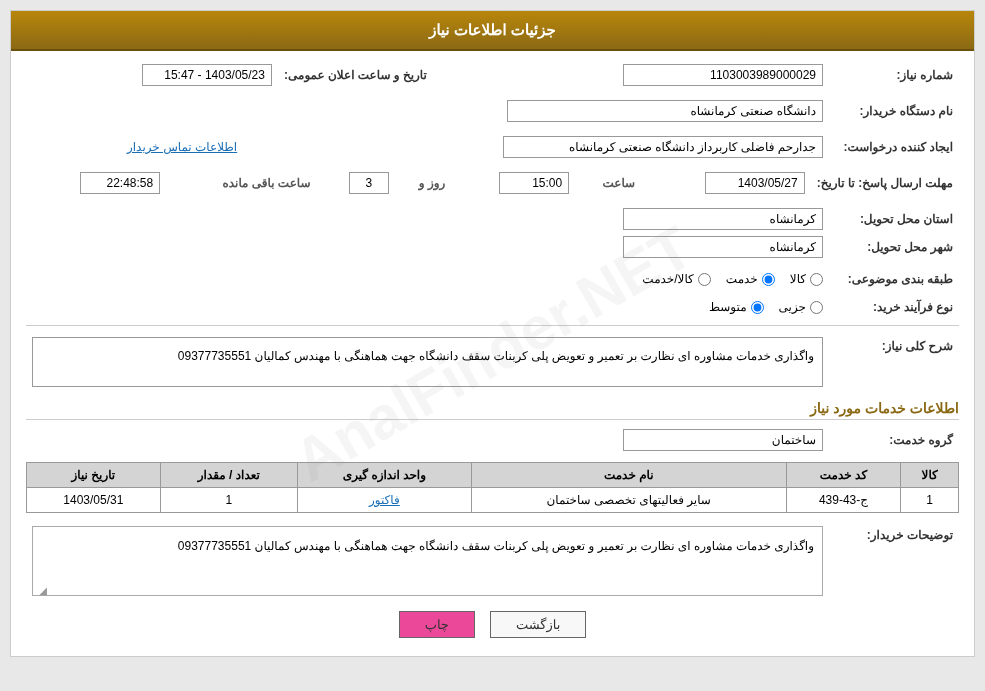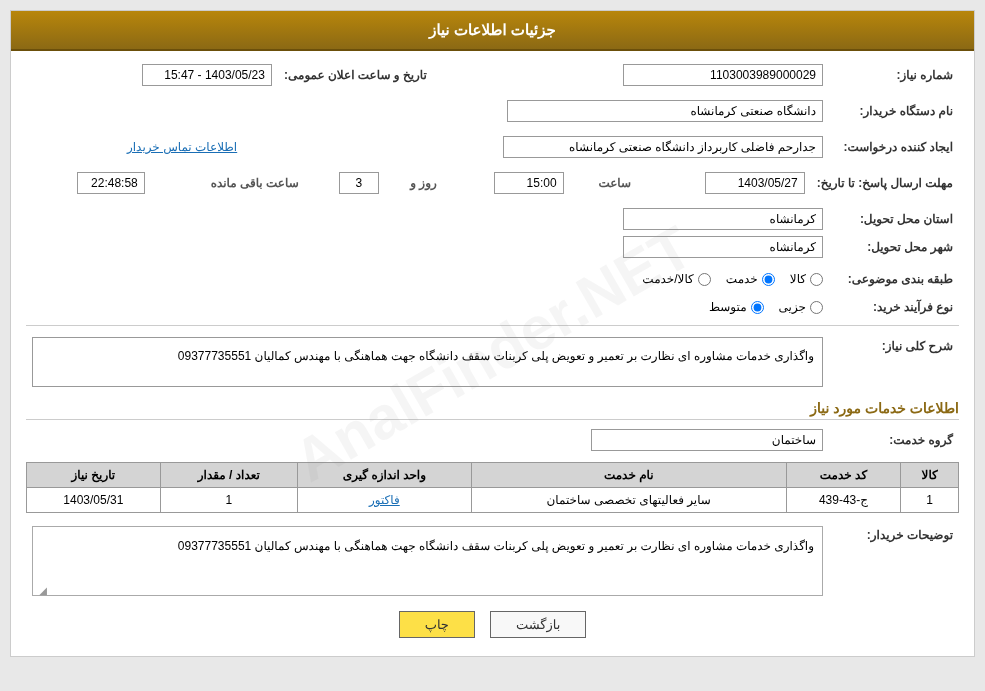--- a/index.html
+++ b/index.html
@@ -158,21 +158,21 @@
       font-family: Tahoma, Arial, sans-serif;
       cursor: pointer;
       border: 1px solid #666;
       background: #f0f0f0;
     }
     .btn-back {
       background: #f8f8f8;
       color: #333;
     }
     .btn-print {
-      background: #fde047;
+      background: #ec4899;
       color: #333;
       text-align: center;
     }
     .watermark-area {
       position: relative;
       overflow: hidden;
     }
     .watermark {
       position: absolute;
       top: 50%;
@@ -266,21 +266,21 @@
         <td style="padding: 0 5px;">
           <span class="inline-label">روز و</span>
         </td>
         <td>
           <span class="input-box" style="width:40px; text-align:center;">3</span>
         </td>
         <td style="padding: 0 5px;">
           <span class="inline-label">ساعت باقی مانده</span>
         </td>
         <td>
-          <span class="input-box" style="width:68px;">22:48:58</span>
+          <span class="input-box" style="width:80px;">22:48:58</span>
         </td>
       </tr>
     </tbody>
       </table>
 
     <table class="info-table">
       <tbody>
           <tr>
         <td class="label-cell">استان محل تحویل:</td>
         <td class="value-cell">
@@ -358,21 +358,21 @@
     </tbody>
       </table>
 
     <div class="section-title">اطلاعات خدمات مورد نیاز</div>
 
     <table class="info-table">
       <tbody>
           <tr>
         <td class="label-cell">گروه خدمت:</td>
         <td class="value-cell">
-          <span class="input-box" style="width:232px;">ساختمان</span>
+          <span class="input-box" style="width:200px;">ساختمان</span>
         </td>
         <td></td>
       </tr>
     </tbody>
       </table>
 
     <table class="service-table">
       <thead>
         <tr>
           <th>کالا</th>

